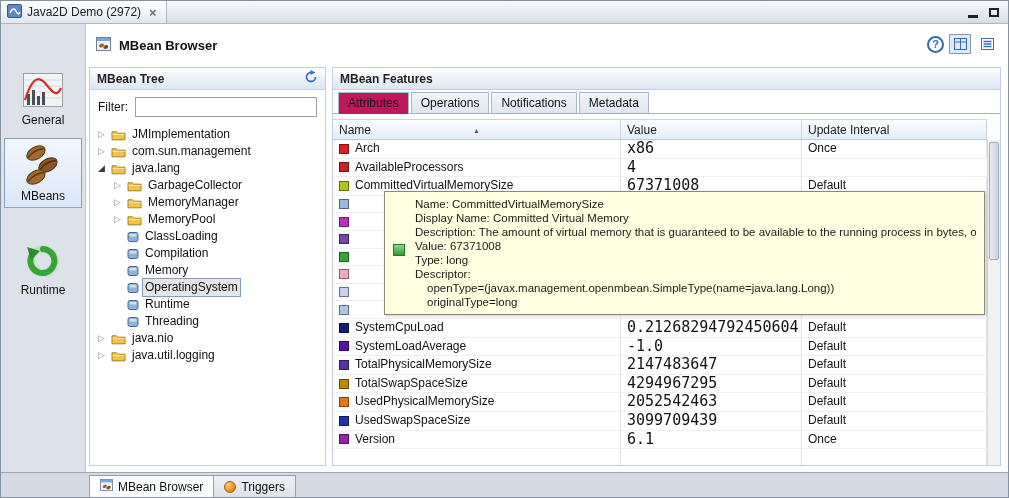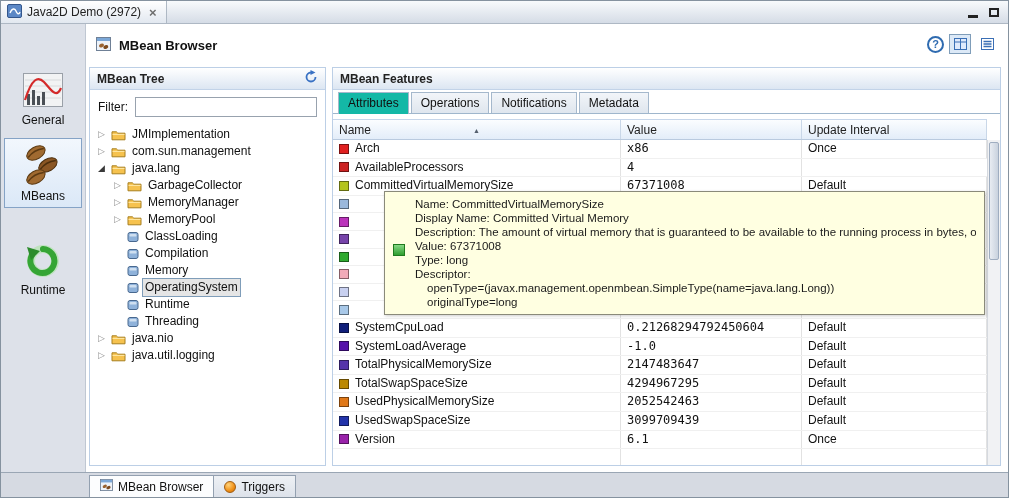--- a/index.html
+++ b/index.html
@@ -60,38 +60,38 @@
   .exp.open { color: #3a3a3a; }
   .ticon { display: flex; align-items: center; }
   .tlabel { padding: 0 2px; white-space: nowrap; }
   .titem.sel .tlabel { background: #e5e5e5; outline: 1px solid #7f9db9; }
 
   
   .ftabs { display: flex; align-items: flex-end; gap: 2px; padding: 3px 0 0 5px;
            border-bottom: 1px solid #9fb6cc; background: #fff; height: 24px; flex: 0 0 24px; }
   .ftab { padding: 3px 9px; border: 1px solid #a5b8cc; border-bottom: none;
           background: linear-gradient(#f2f5f9, #dfe6ee); font-size: 12px; }
-  .ftab.active { background: #14b8a6; margin-bottom: -1px; padding-bottom: 4px; }
+  .ftab.active { background: #be185d; margin-bottom: -1px; padding-bottom: 4px; }
 
   
   .table { flex: 1; display: flex; flex-direction: column; margin-top: 5px; position: relative; padding-right: 13px; }
   .thead { display: flex; height: 21px; flex: 0 0 21px; background: linear-gradient(#fbfdff, #e3edf9);
            border-top: 1px solid #c6d6ea; border-bottom: 1px solid #b9cadf; }
   .hcell { display: flex; align-items: center; padding-left: 6px; border-right: 1px solid #c9d7e8;
            position: relative; color: #222; }
   .h-name { width: 288px; flex: 0 0 288px; }
   .h-value { width: 181px; flex: 0 0 181px; }
   .h-int { flex: 1; }
   .sort-arrow { position: absolute; left: 50%; top: 55%; transform: translate(-50%, -50%);
                 font-size: 7px; color: #55606e; }
   .tbody { flex: 1; display: flex; flex-direction: column; }
   .trow { display: flex; height: 24px; flex: 0 0 17.6px; line-height: 17.6px; border-bottom: 1px solid #f0f0f0; }
   .cell { border-right: 1px solid #e2e2e2; padding-left: 6px; overflow: hidden; white-space: nowrap; }
   .cname { width: 288px; flex: 0 0 288px; display: flex; align-items: center; gap: 6px; }
-  .cval { width: 181px; flex: 0 0 181px; font-family: "DejaVu Sans Mono", monospace; font-size: 12px; }
+  .cval { width: 181px; flex: 0 0 181px; font-family: "DejaVu Sans Mono", monospace; font-size: 15px; }
   .cint { flex: 1; }
   .sq { width: 10px; height: 10px; flex: 0 0 10px; border: 1px solid rgba(0,0,0,.45); display: inline-block; }
   .trow.filler { flex: 1; height: auto; border-bottom: none; }
   .vscroll { position: absolute; right: 0; top: 21px; bottom: 0; width: 13px; background: #f1f2f4;
              border-left: 1px solid #d5d9df; }
   .vthumb { position: absolute; left: 1px; right: 1px; top: 2px; height: 118px;
             background: linear-gradient(90deg, #e8ecf2, #c9d2de); border: 1px solid #9fadc0; border-radius: 2px; }
 
   
   .tooltip { position: absolute; left: 383px; top: 190px; width: 601px; height: 124px;

